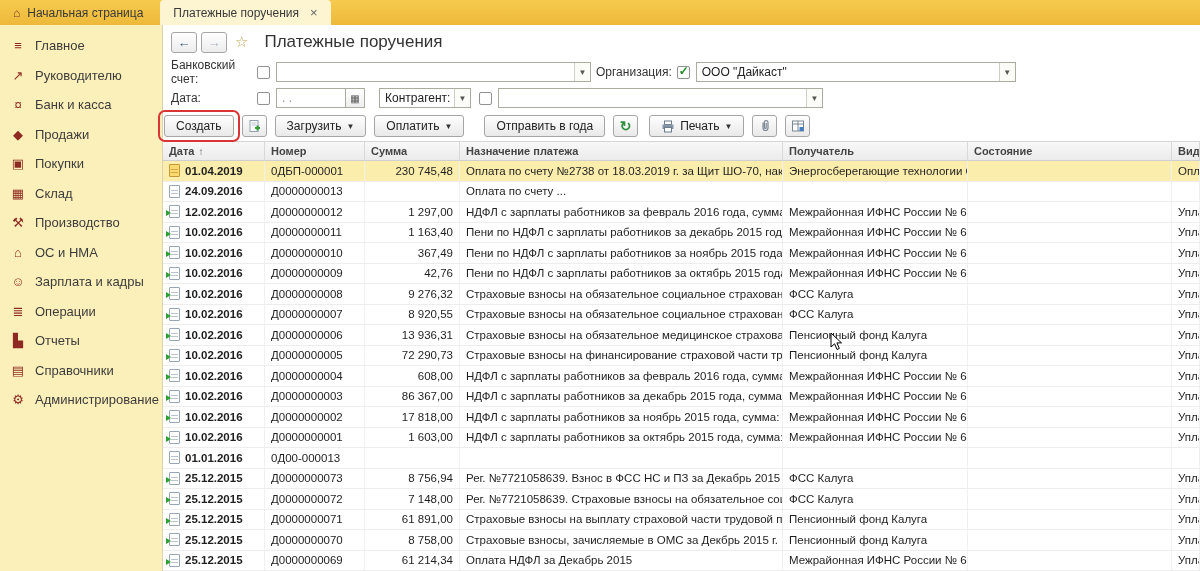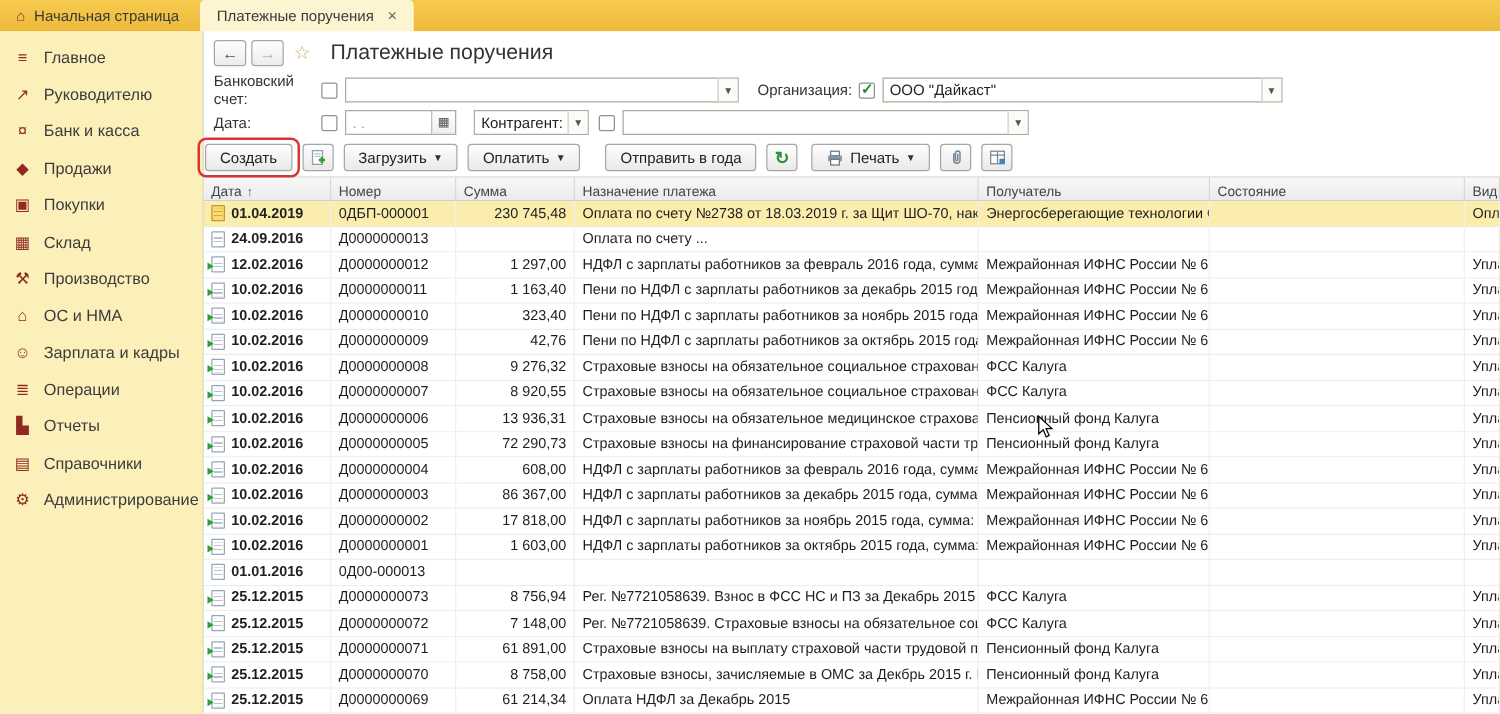--- a/index.html
+++ b/index.html
@@ -54,22 +54,22 @@
   .refresh-glyph { color:#2e8f3d; font-size:14px; font-weight:bold; }
   .create-wrap { position:relative; display:inline-flex; }
   .annotation-ring { position:absolute; left:-6px; top:-5px; right:-6px; bottom:-5px;
                      border:2px solid #d93535; border-radius:7px; pointer-events:none; }
 
   
   .table { flex:1; overflow:hidden; display:flex; flex-direction:column; }
   .thead, .trow { display:grid; grid-template-columns:102px 100px 95px 323px 185px 204px 1fr; }
   .thead { height:20px; background:linear-gradient(#f8f8f8,#ebebeb); border-top:1px solid #d5d5d5;
            border-bottom:1px solid #cfcfcf; font-size:11px; color:#444; flex:none; }
-  .th { display:flex; align-items:flex-end; gap:4px; padding:0 6px; border-right:1px solid #d9d9d9;
-        overflow:hidden; white-space:nowrap; }
+  .th { display:flex; align-items:center; gap:4px; padding:0 6px; border-right:1px solid #d9d9d9;
+        overflow:hidden; white-space:nowrap;font-weight:bold; }
   .sort { font-size:10px; color:#555; }
   .trow { height:20.5px; border-bottom:1px solid #ededed; background:#fff; }
   .trow.selected { background:#fbeead; }
   .td { display:flex; align-items:center; padding:0 6px; border-right:1px solid #f0f0f0;
         font-size:11.5px; color:#1e1e1e; overflow:hidden; white-space:nowrap; }
   .td-amount { justify-content:flex-end; }
   .td-date { gap:5px;font-weight:bold; }
   .doc-icon { width:11px; height:13px; flex:none; position:relative; background:#fff;
               border:1px solid #97a6b4; border-radius:1px;
               background-image:repeating-linear-gradient(#0000 0 2px,#b9c4cf 2px 3px);
@@ -163,21 +163,21 @@
       <span class="page-title">Платежные поручения</span>
     </div>
 
     <div class="filter-row">
       <span class="flabel" style="margin-left:8px;width:86px;">Банковский счет:</span>
       <span class="cb"></span>
       <span class="combo" style="margin-left:6px;width:315px;">
         <span></span>
         <span class="arrow">▼</span>
       </span>
-      <span class="flabel" style="margin-left:15px;">Организация:</span>
+      <span class="flabel" style="margin-left:5px;">Организация:</span>
       <span class="cb checked" style="margin-left:5px;"></span>
       <span class="combo" style="margin-left:6px;width:320px;">
         <span>ООО "Дайкаст"</span>
         <span class="arrow">▼</span>
       </span>
     </div>
 
     <div class="filter-row">
       <span class="flabel" style="margin-left:8px;width:86px;">Дата:</span>
       <span class="cb"></span>
@@ -309,21 +309,21 @@
     <div class="td"></div>
     <div class="td td-kind">Упла</div>
   </div>
 
   <div class="trow">
     <div class="td td-date">
       <span class="doc-icon icon-posted"></span>
       <span class="date-text">10.02.2016</span>
     </div>
     <div class="td">Д0000000010</div>
-    <div class="td td-amount">323,40</div>
+    <div class="td td-amount">367,49</div>
     <div class="td">Пени по НДФЛ с зарплаты работников за ноябрь 2015 года, су...</div>
     <div class="td">Межрайонная ИФНС России № 6 по К...</div>
     <div class="td"></div>
     <div class="td td-kind">Упла</div>
   </div>
 
   <div class="trow">
     <div class="td td-date">
       <span class="doc-icon icon-posted"></span>
       <span class="date-text">10.02.2016</span>

